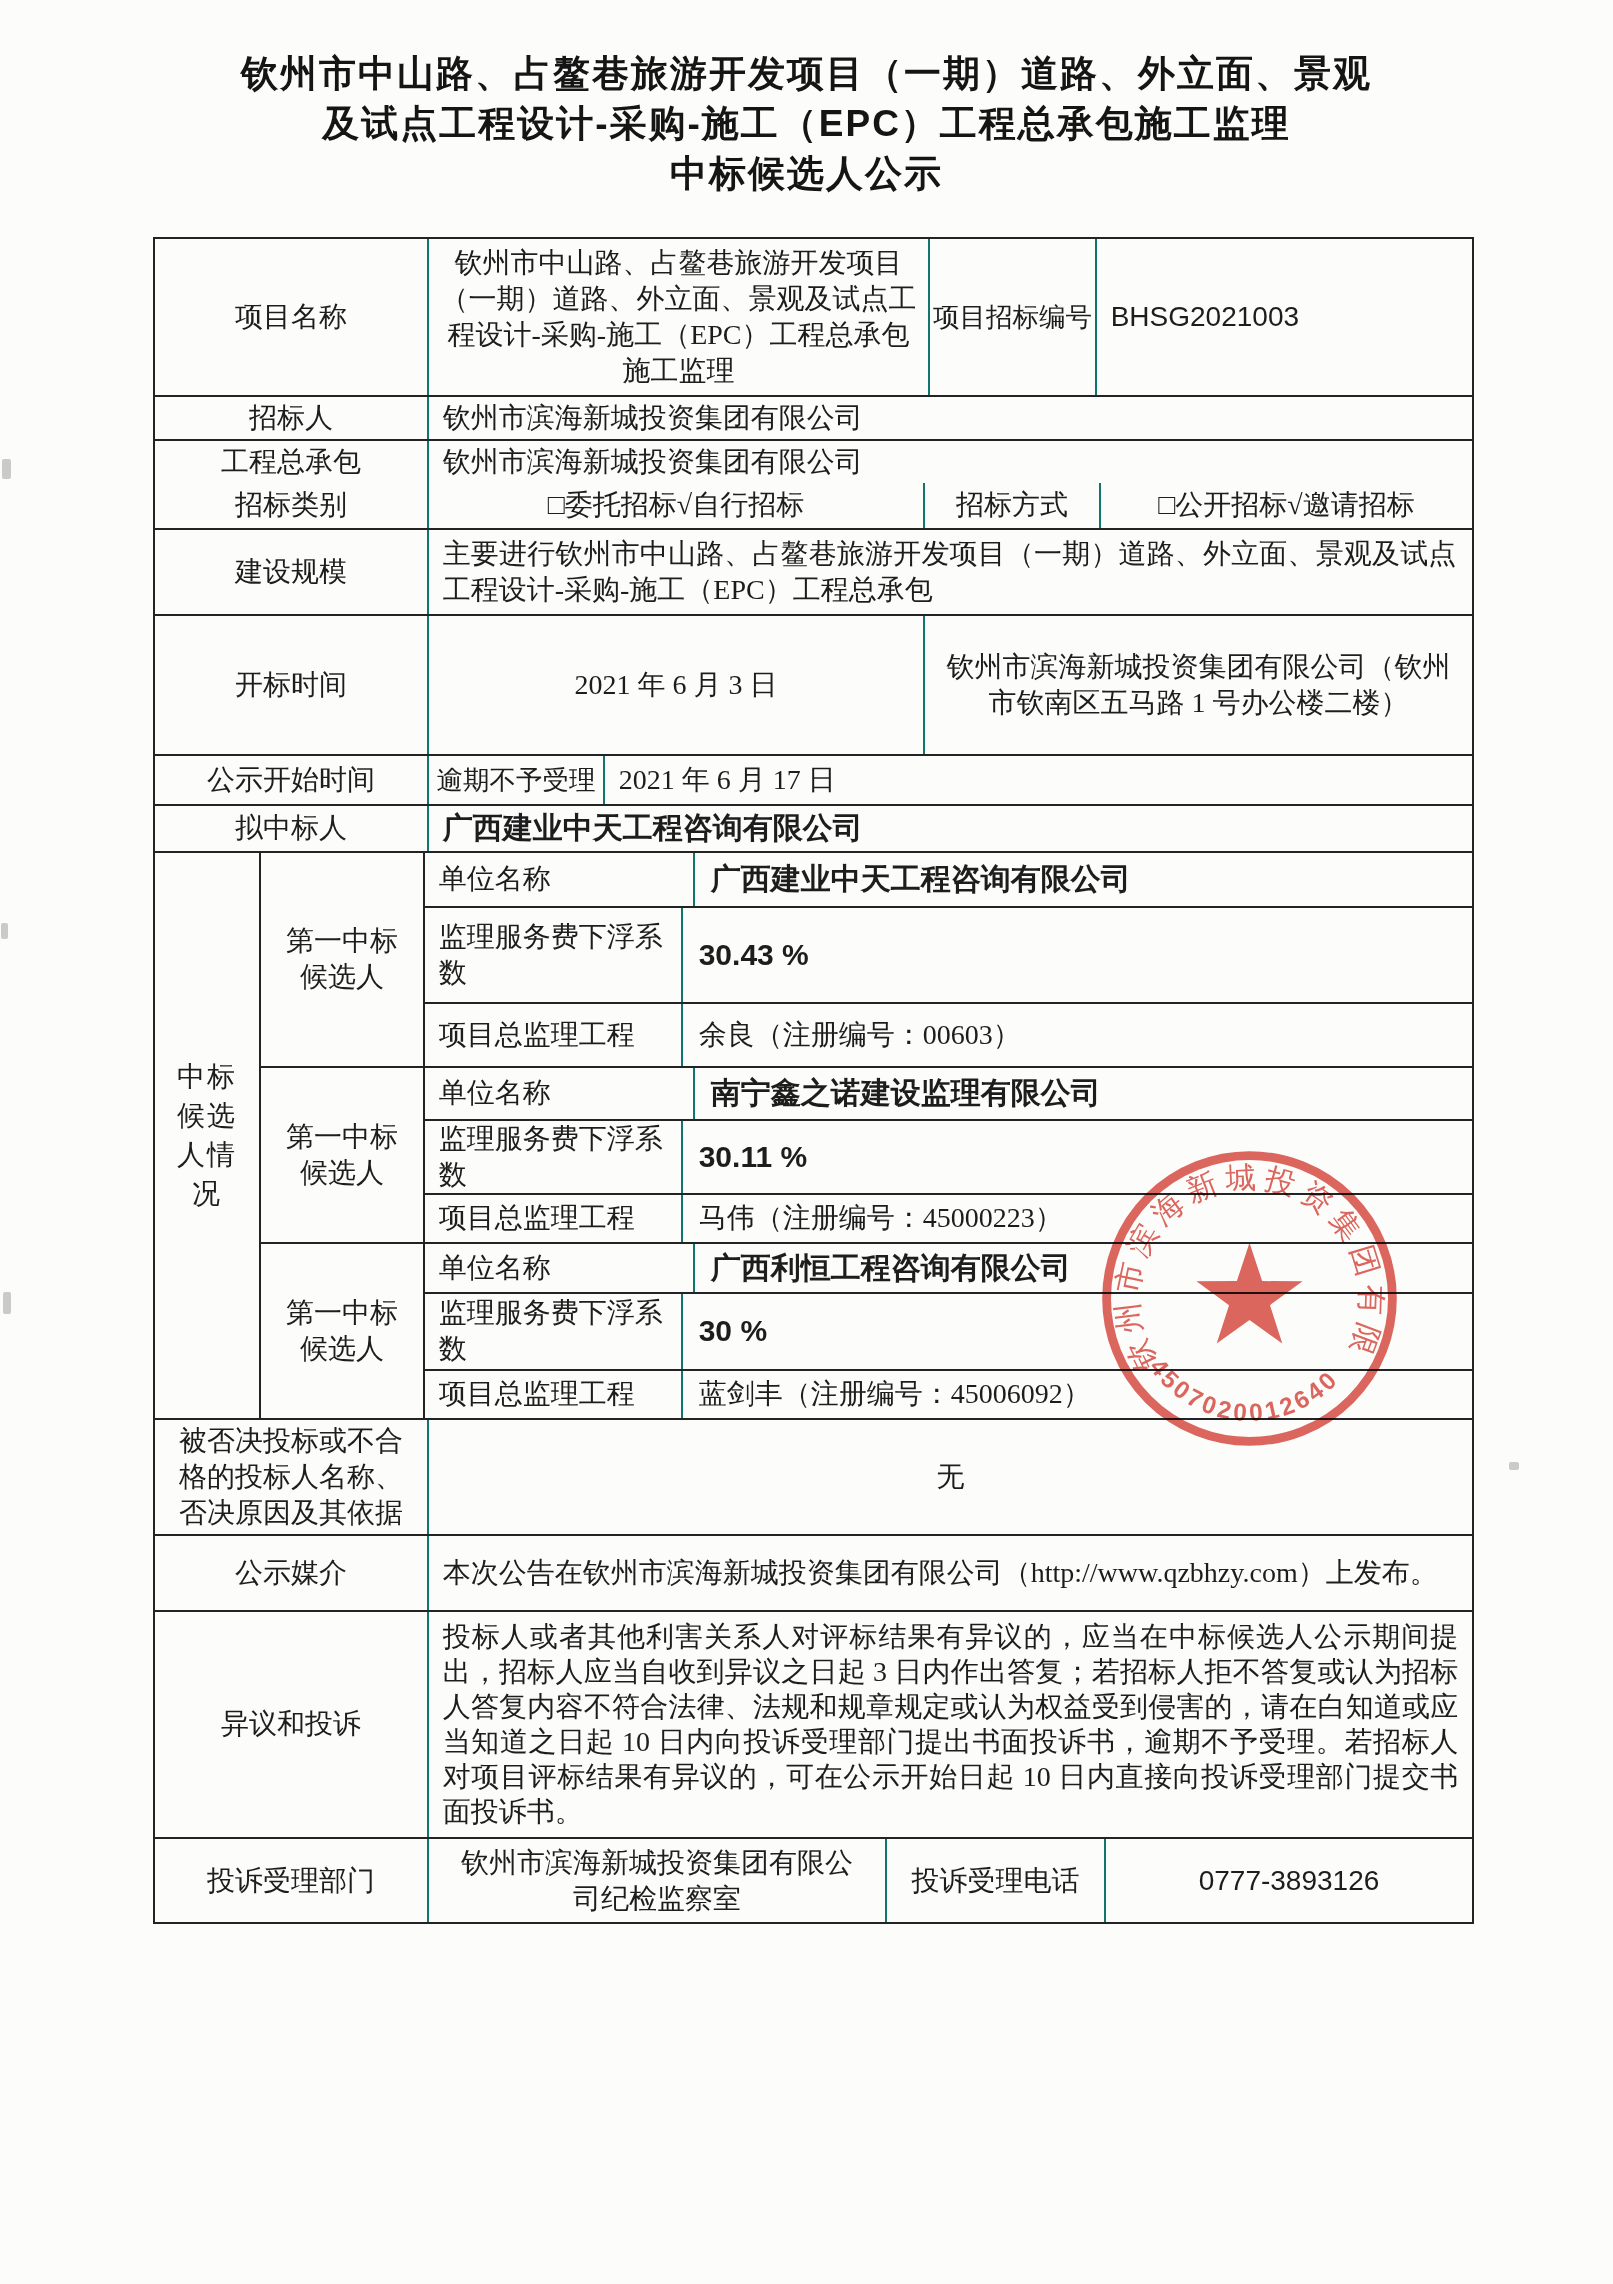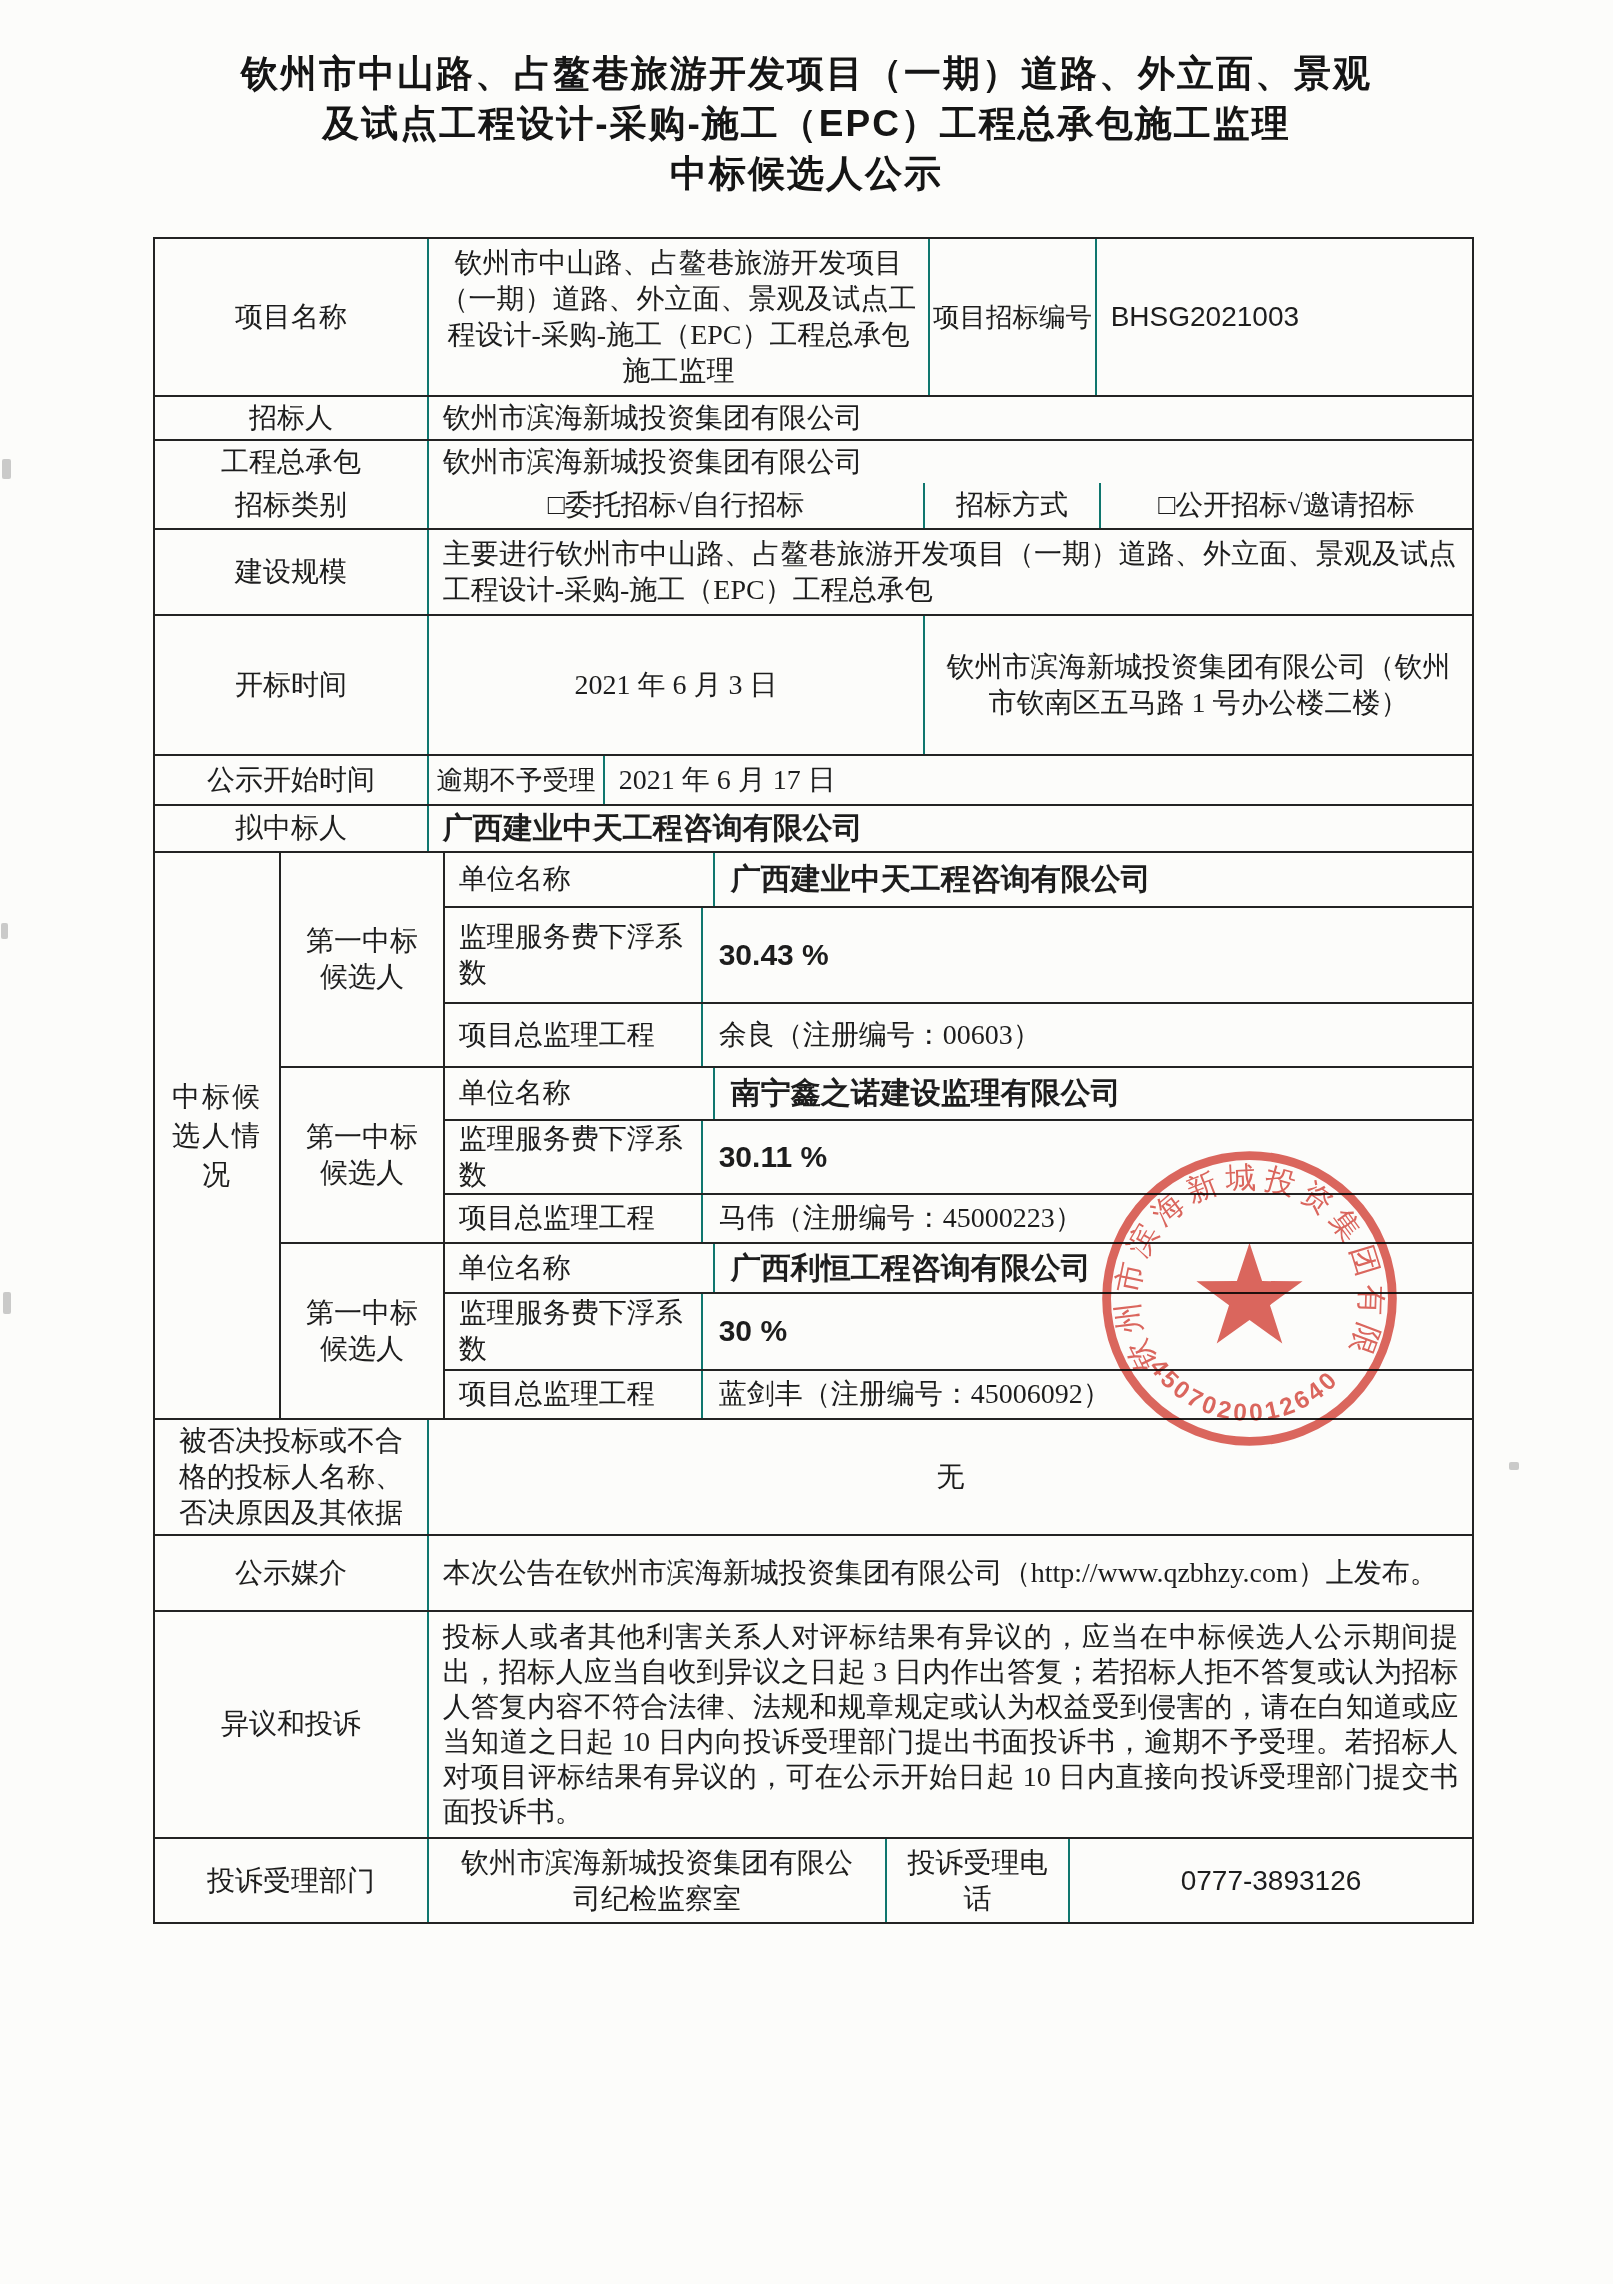--- a/index.html
+++ b/index.html
@@ -16,26 +16,26 @@
         justify-content:center;text-align:center;font-size:28px;line-height:36px;padding:2.9px 9.8px;}
   .row>.cell:first-child{border-left:none;}
   .left{justify-content:flex-start;text-align:left;padding-left:13.7px;}
   .blockjust{display:block;text-align:justify;padding:7.8px 13.7px;}
   .w278{width:272px;flex:none;}
   .w511{width:501px;flex:none;}
   .w170{width:167px;flex:none;}
   .w506{width:496px;flex:none;}
   .w180{width:176px;flex:none;}
   .w467{width:458px;flex:none;padding:2.9px 19.6px;}
-  .w223{width:183px;flex:none;}
+  .w223{width:219px;flex:none;}
   .fill{flex:1;min-width:0;}
   .boldsans{font-family:"Liberation Sans",sans-serif;font-weight:bold;font-size:30px;}
   .fs27{font-size:26.5px;padding:2.9px 2px;}
   
-  .ca{width:124px;flex:none;border-left:none;padding:2.9px 7.8px;line-height:39px;letter-spacing:2px;border-radius:18px;}
+  .ca{width:104px;flex:none;border-left:none;padding:2.9px 7.8px;line-height:39px;letter-spacing:2px;border-radius:18px;}
   .cb{width:164px;flex:none;padding:2.9px 18.6px;}
   .cc{width:256px;flex:none;justify-content:flex-start;text-align:left;padding-left:13.7px;}
   .cd{flex:1;min-width:0;justify-content:flex-start;text-align:left;padding-left:15.7px;}
   .cands-col{flex:1;display:flex;flex-direction:column;min-width:0;}
   .cand{display:flex;border-top:2px solid #232323;}
   .cand.first{border-top:none;}
   .cand-rows{flex:1;display:flex;flex-direction:column;min-width:0;border-left:2px solid #232323;}
   .crow{display:flex;border-top:2px solid #232323;flex:1;}
   .crow.first{border-top:none;gap:12px;}
   .crow>.cell:first-child{border-left:none;}

